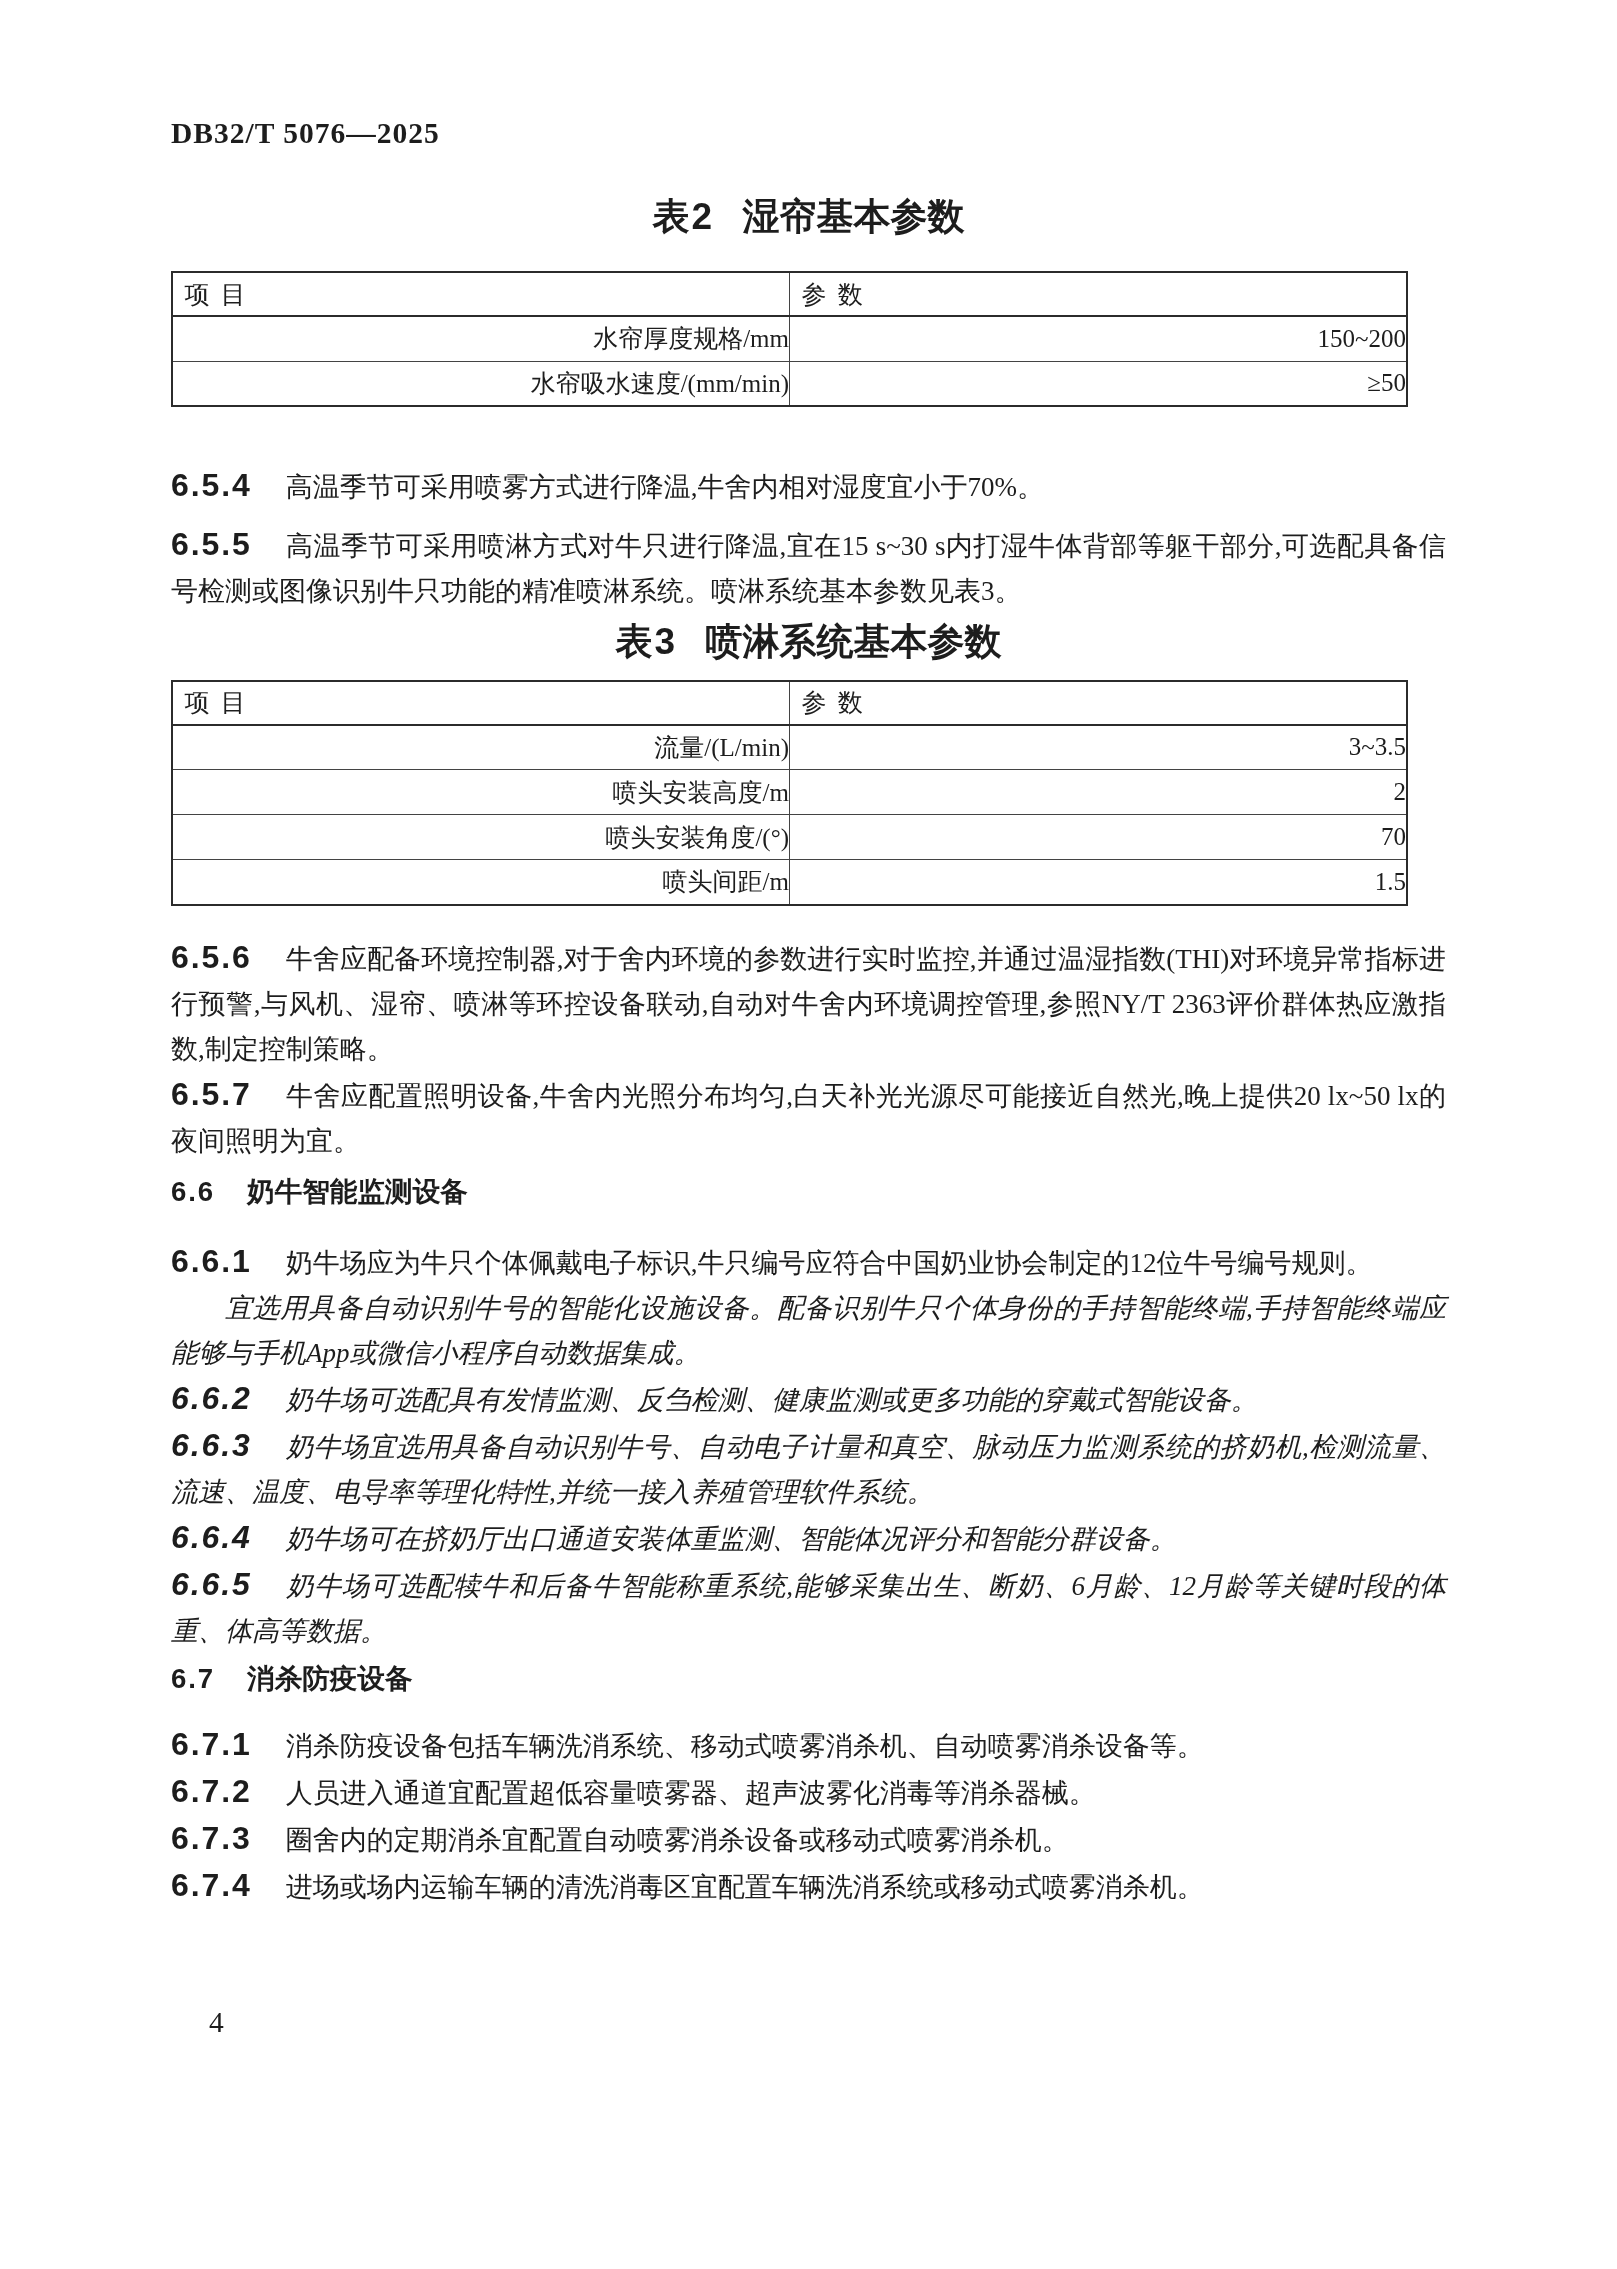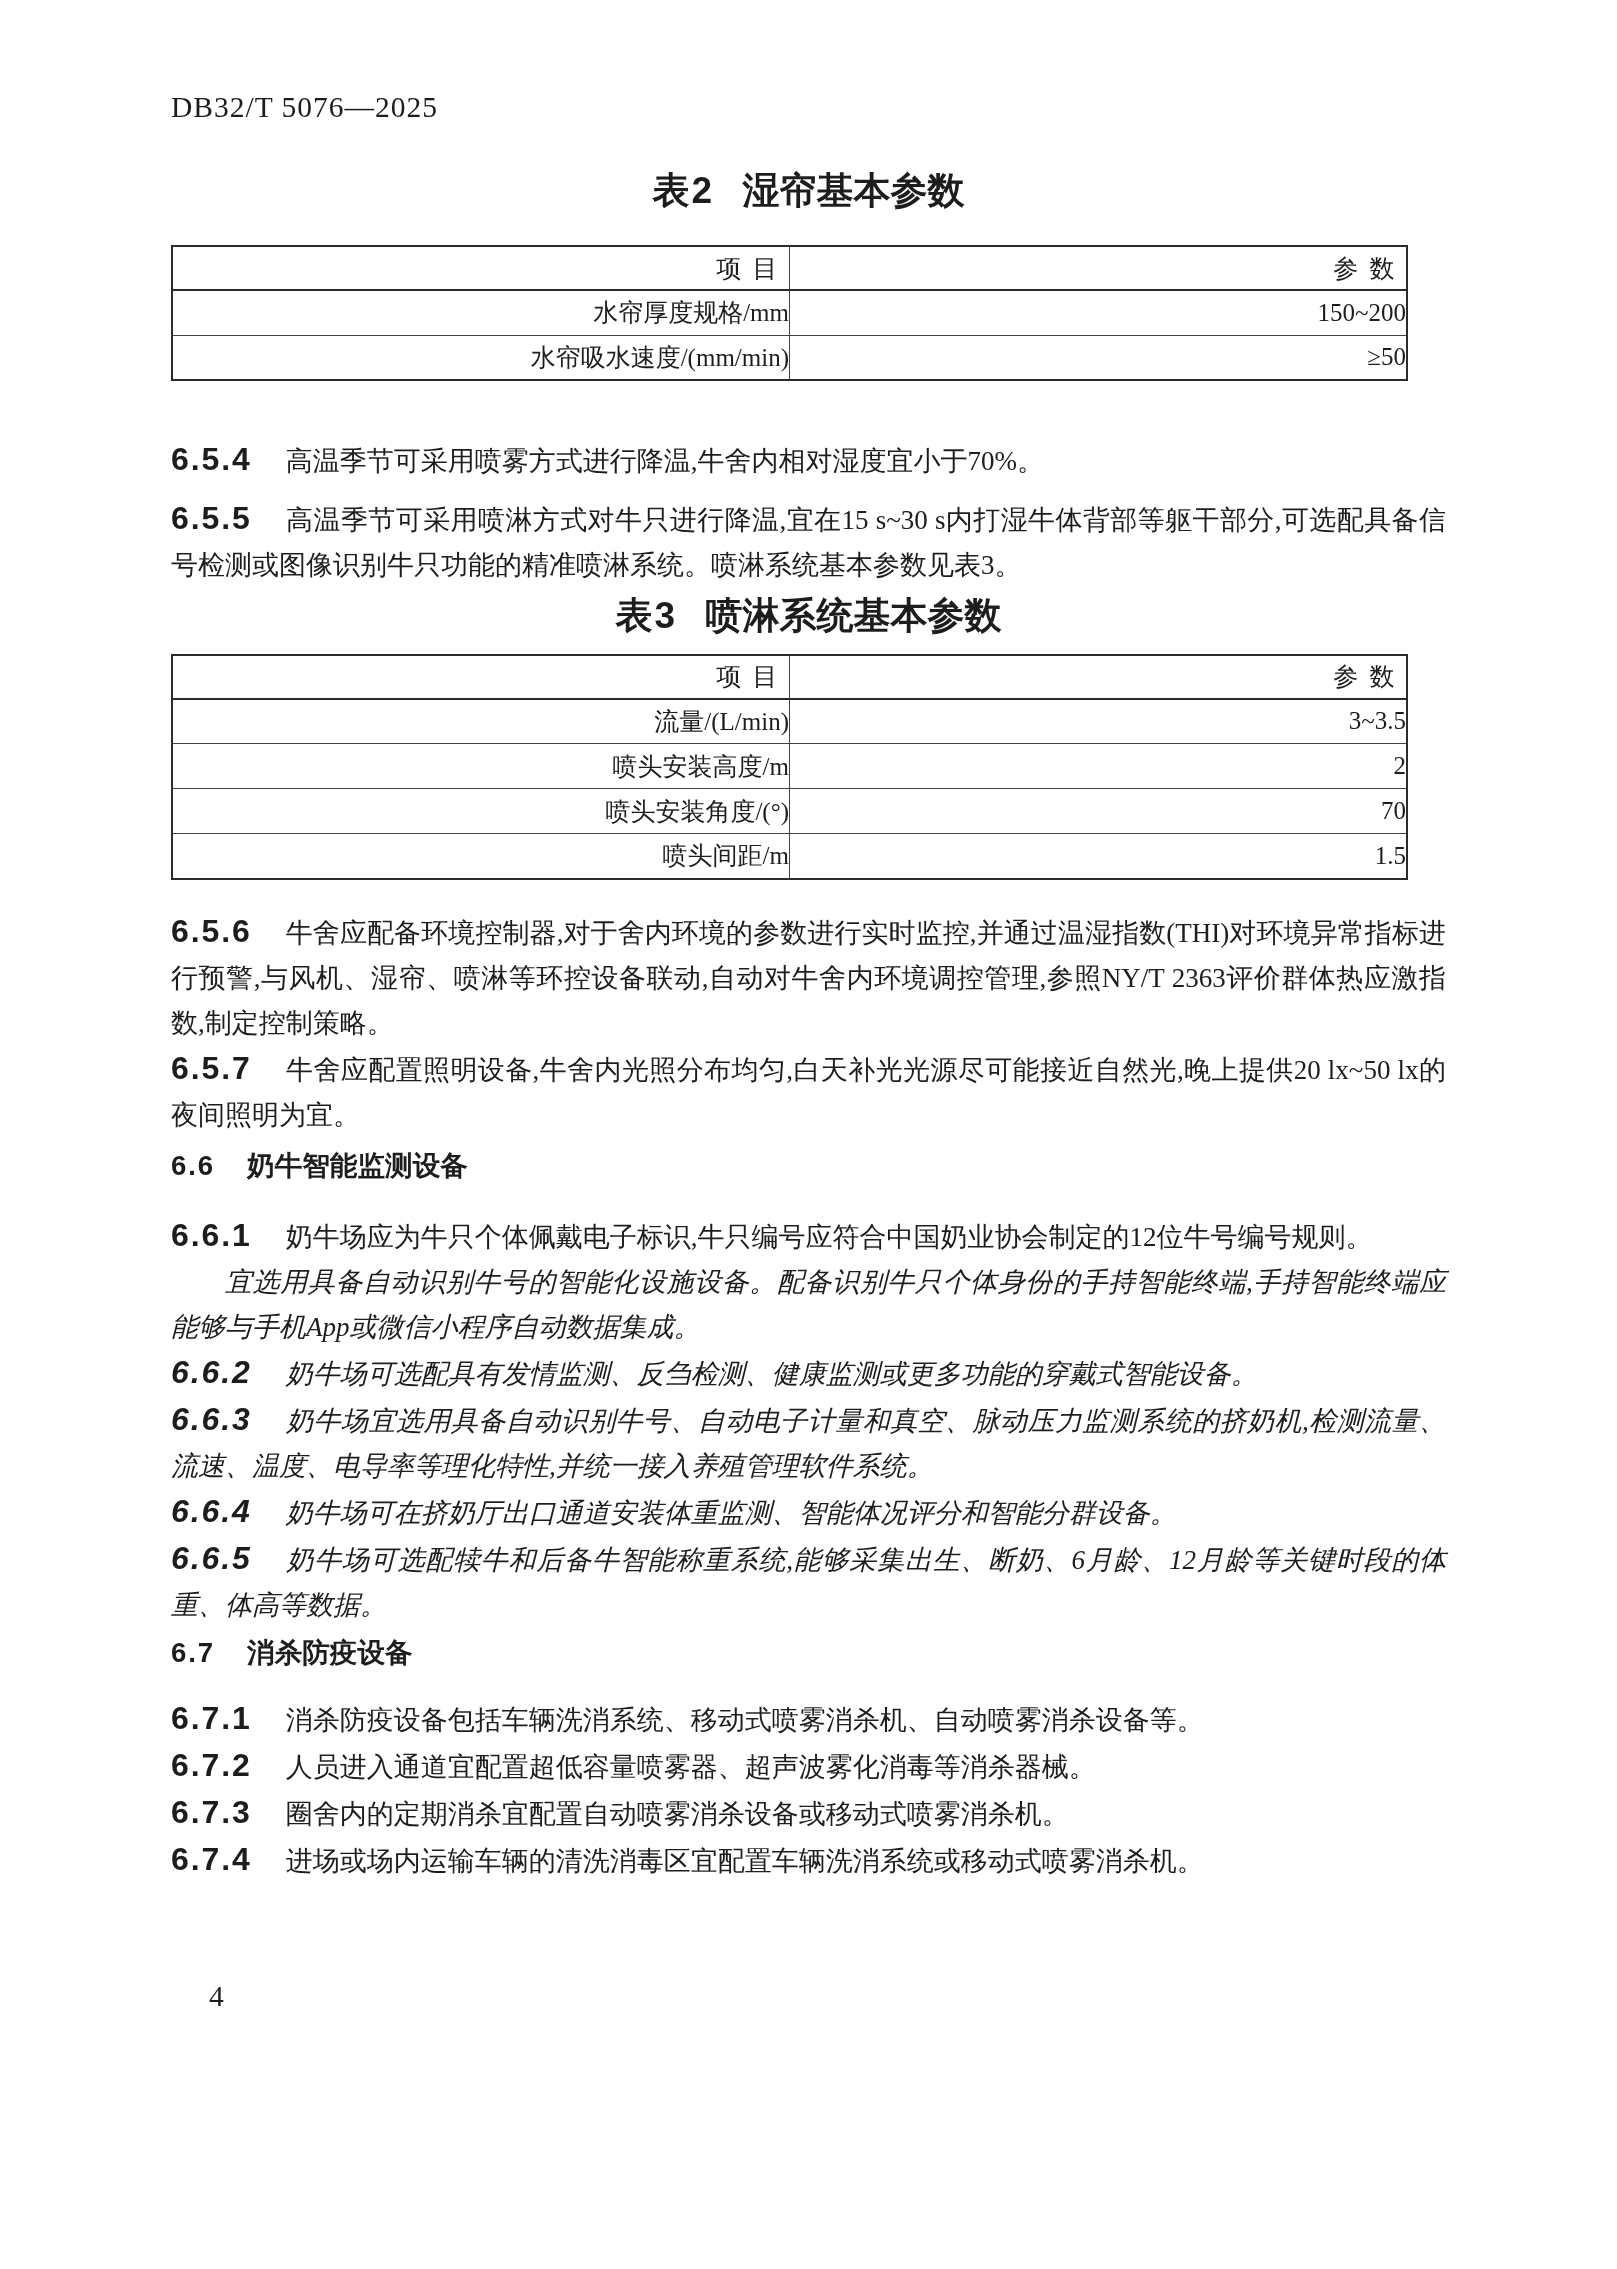--- a/index.html
+++ b/index.html
@@ -11,24 +11,24 @@
     background: #ffffff;
     overflow: hidden;
     font-family: "Liberation Serif", "DejaVu Serif", serif;
     color: #1d1d1d;
   }
   .content {
     margin-left: 171px;
     width: 1275px;
   }
   .doc-header {
-    margin-top: 90px;
+    margin-top: 116px;
     font-size: 29.5px;
     line-height: 34px;
-    font-weight: normal;
+    font-weight: bold;
     letter-spacing: 1px;
     font-family: "Liberation Serif", "DejaVu Serif", serif;
   }
   .tbl-caption {
     text-align: center;
     font-family: "Liberation Sans", "DejaVu Sans", sans-serif;
     font-weight: 700;
     font-size: 37px;
     line-height: 36px;
   }
@@ -40,21 +40,21 @@
     border-collapse: collapse;
     table-layout: fixed;
     border: 2.9px solid #2b2b2b;
   }
   #table2 { margin-top: 36px; }
   #table3 { margin-top: 20px; }
   .std-table th {
     height: 44px;
     font-weight: 400;
     font-size: 25px;
-    text-align: right;
+    text-align: left;
     vertical-align: middle;
     letter-spacing: 11.4px;
     text-indent: 11.4px;
     border-bottom: 2.9px solid #2b2b2b;
   }
   .std-table td {
     height: 45px;
     font-size: 25px;
     text-align: right;
     vertical-align: middle;

